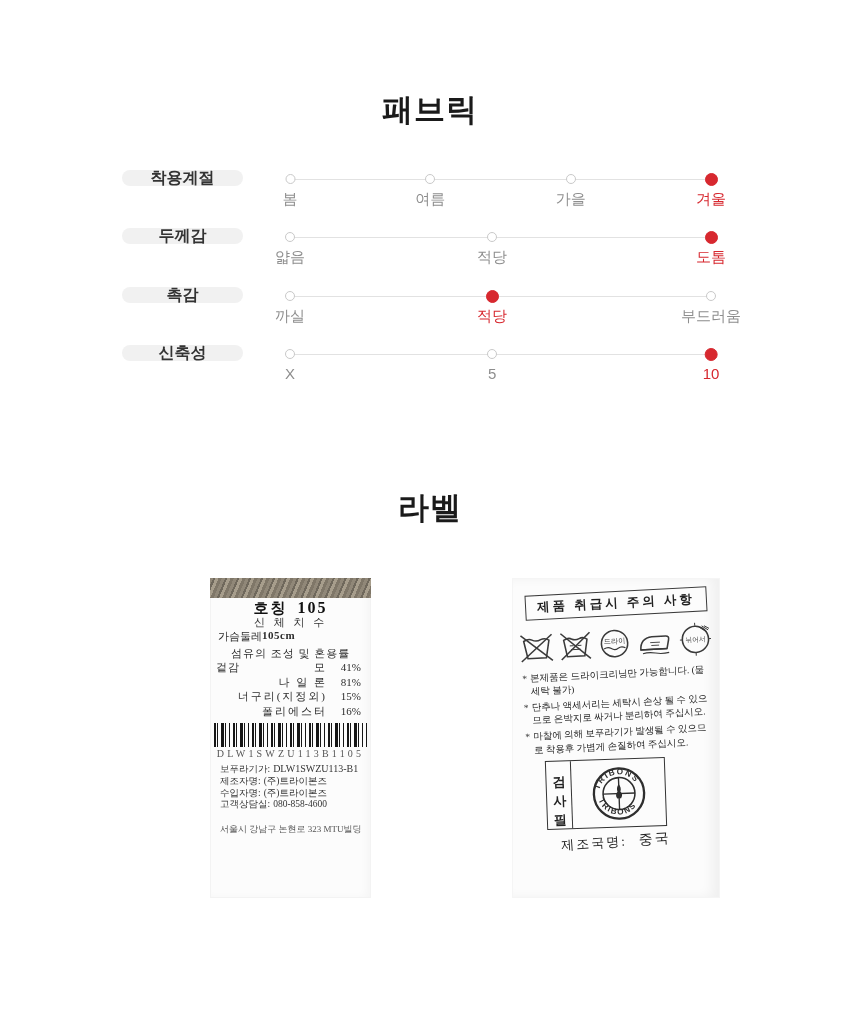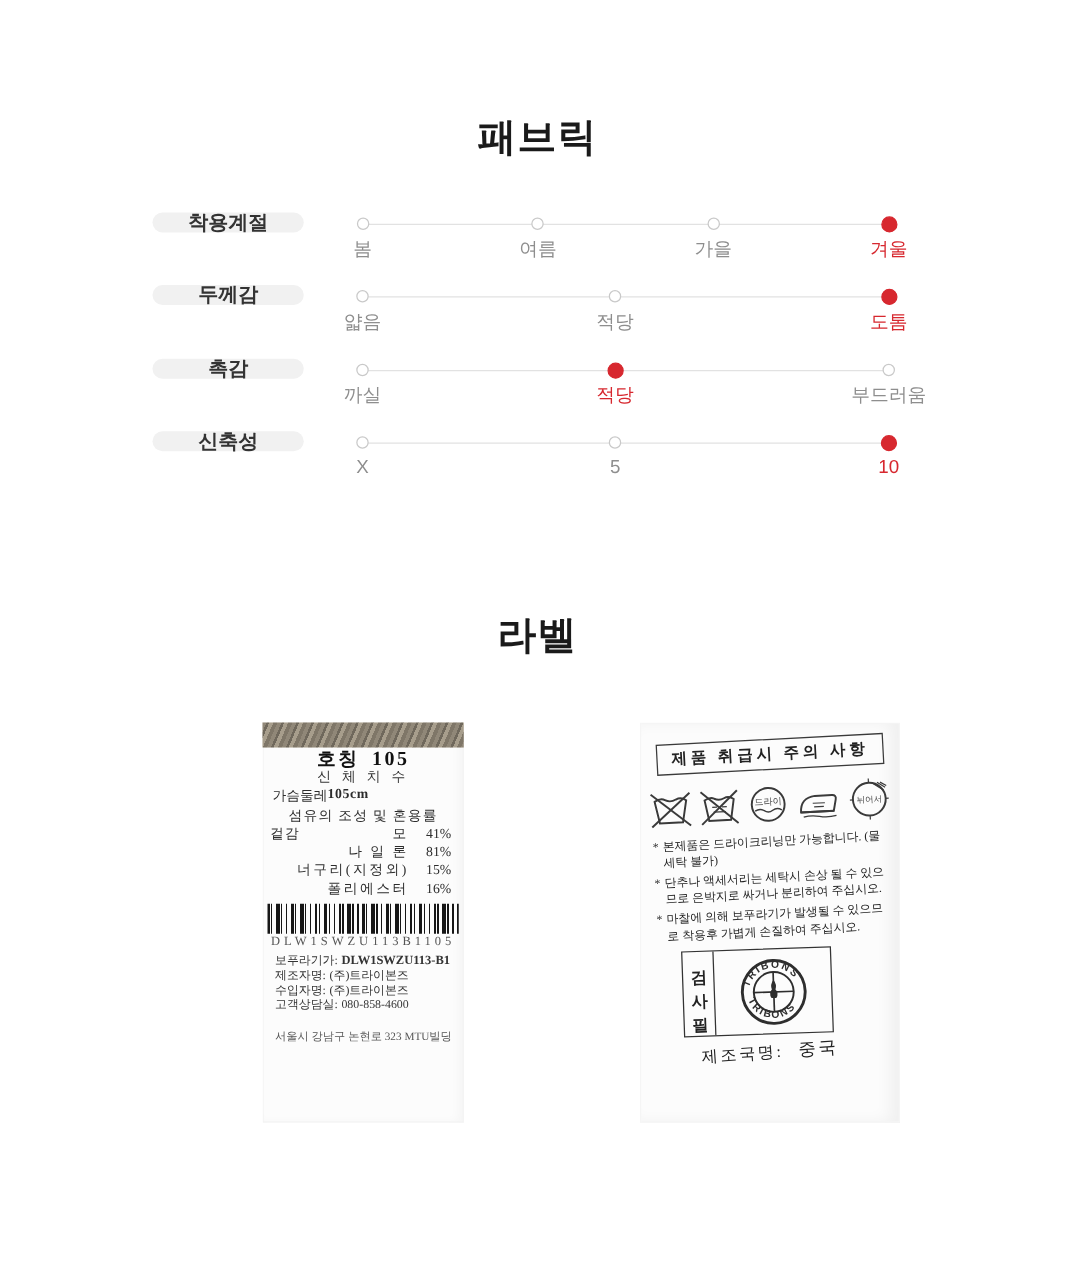--- a/index.html
+++ b/index.html
@@ -62,21 +62,21 @@
   .barcode{margin:5px 4px 0;height:24px;
     background:repeating-linear-gradient(90deg,
       #161616 0 2px,#fcfcfc 2px 3px,#161616 3px 4px,#fcfcfc 4px 7px,
       #161616 7px 10px,#fcfcfc 10px 11px,#161616 11px 12px,#fcfcfc 12px 15px,
       #161616 15px 16px,#fcfcfc 16px 19px);}
   .barcode-text{font-size:10px;letter-spacing:3.2px;text-align:center;color:#555;
     margin-top:1px;white-space:nowrap;}
   .pl-details{margin:4px 0 0 10px;font-size:9.5px;line-height:11.8px;color:#333;}
   .pl-details .dl{white-space:nowrap;}
   .pl-details .dv{margin-left:3px;}
-  .pl-details .lot .dv{font-weight:700;font-size:10px;}
+  .pl-details .lot .dv{font-weight:400;font-size:10px;}
   .pl-addr{font-size:9px;color:#555;margin:12px 0 0 10px;white-space:nowrap;}
 
   
   .care-head{margin:13px 13px 0;border:1.6px solid #3a3a3a;padding:3px 4px;
     font-size:12.5px;letter-spacing:3px;text-align:center;color:#222;
     transform:rotate(-3deg);font-weight:600;white-space:nowrap;}
   .care-icons{display:flex;justify-content:center;gap:4px;margin-top:9px;
     transform:rotate(-3deg);}
   .care-icons svg{display:block;}
   .care-list{margin:8px 8px 0 12px;padding:0;list-style:none;font-size:9.5px;

